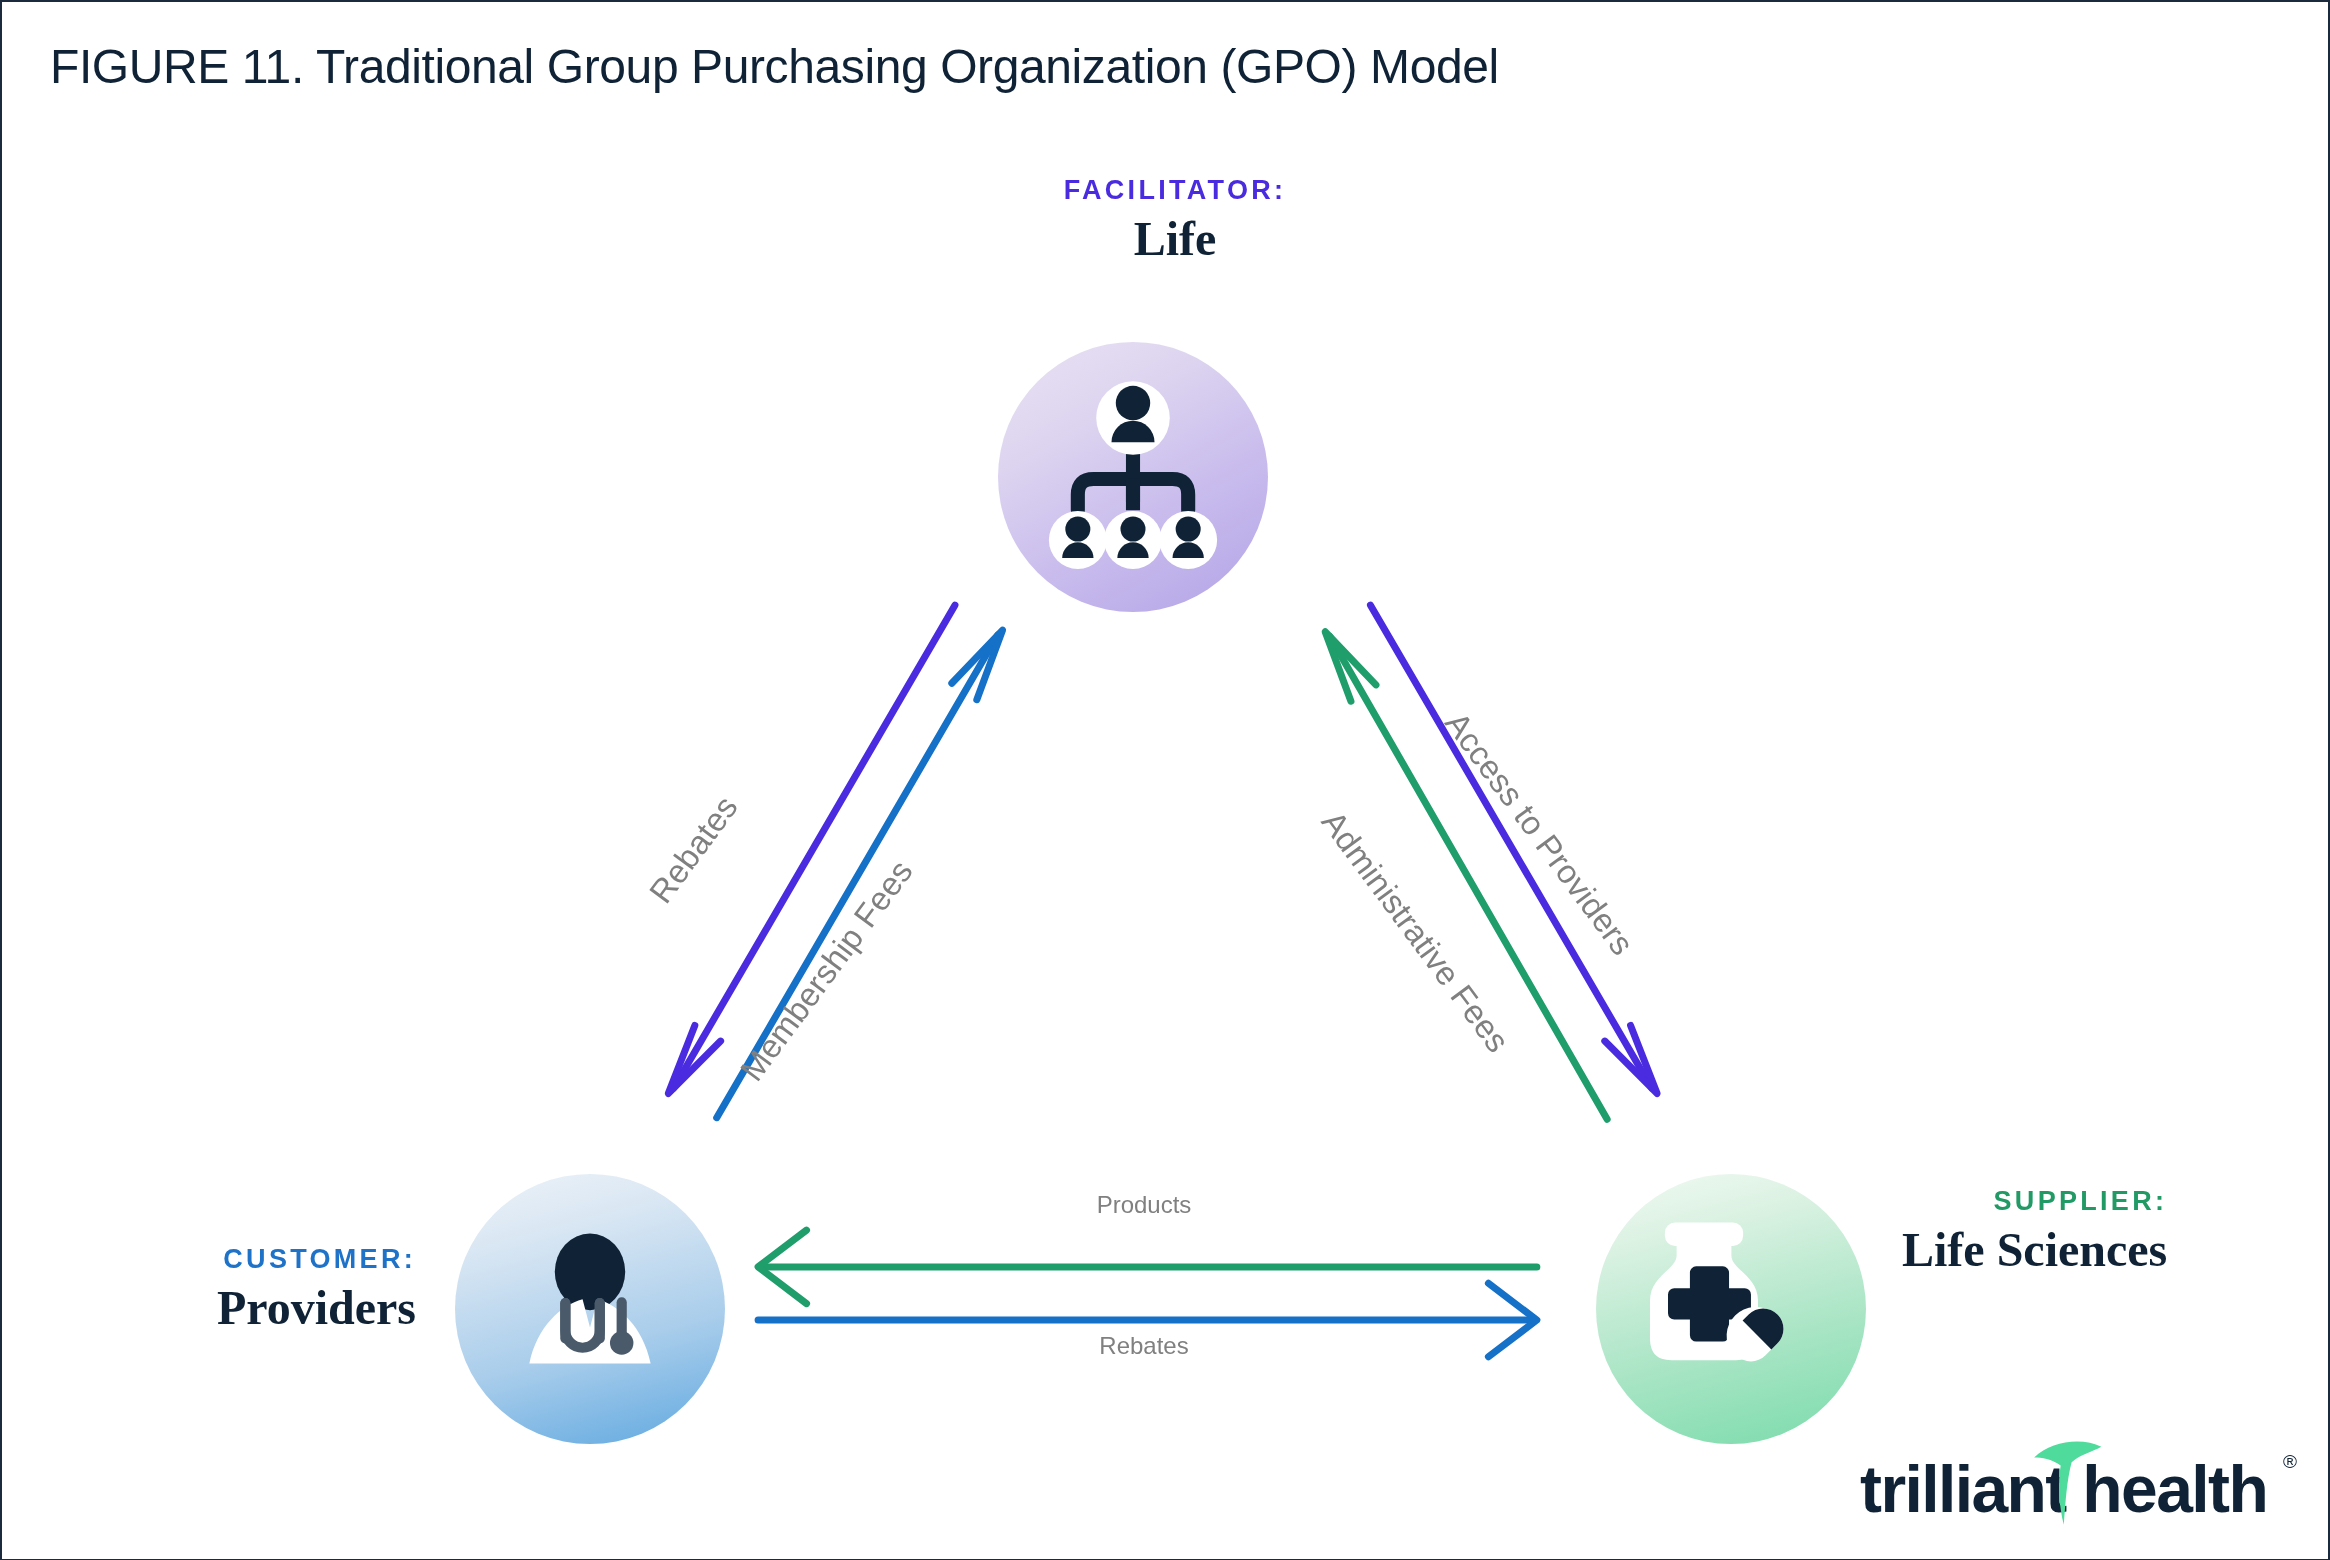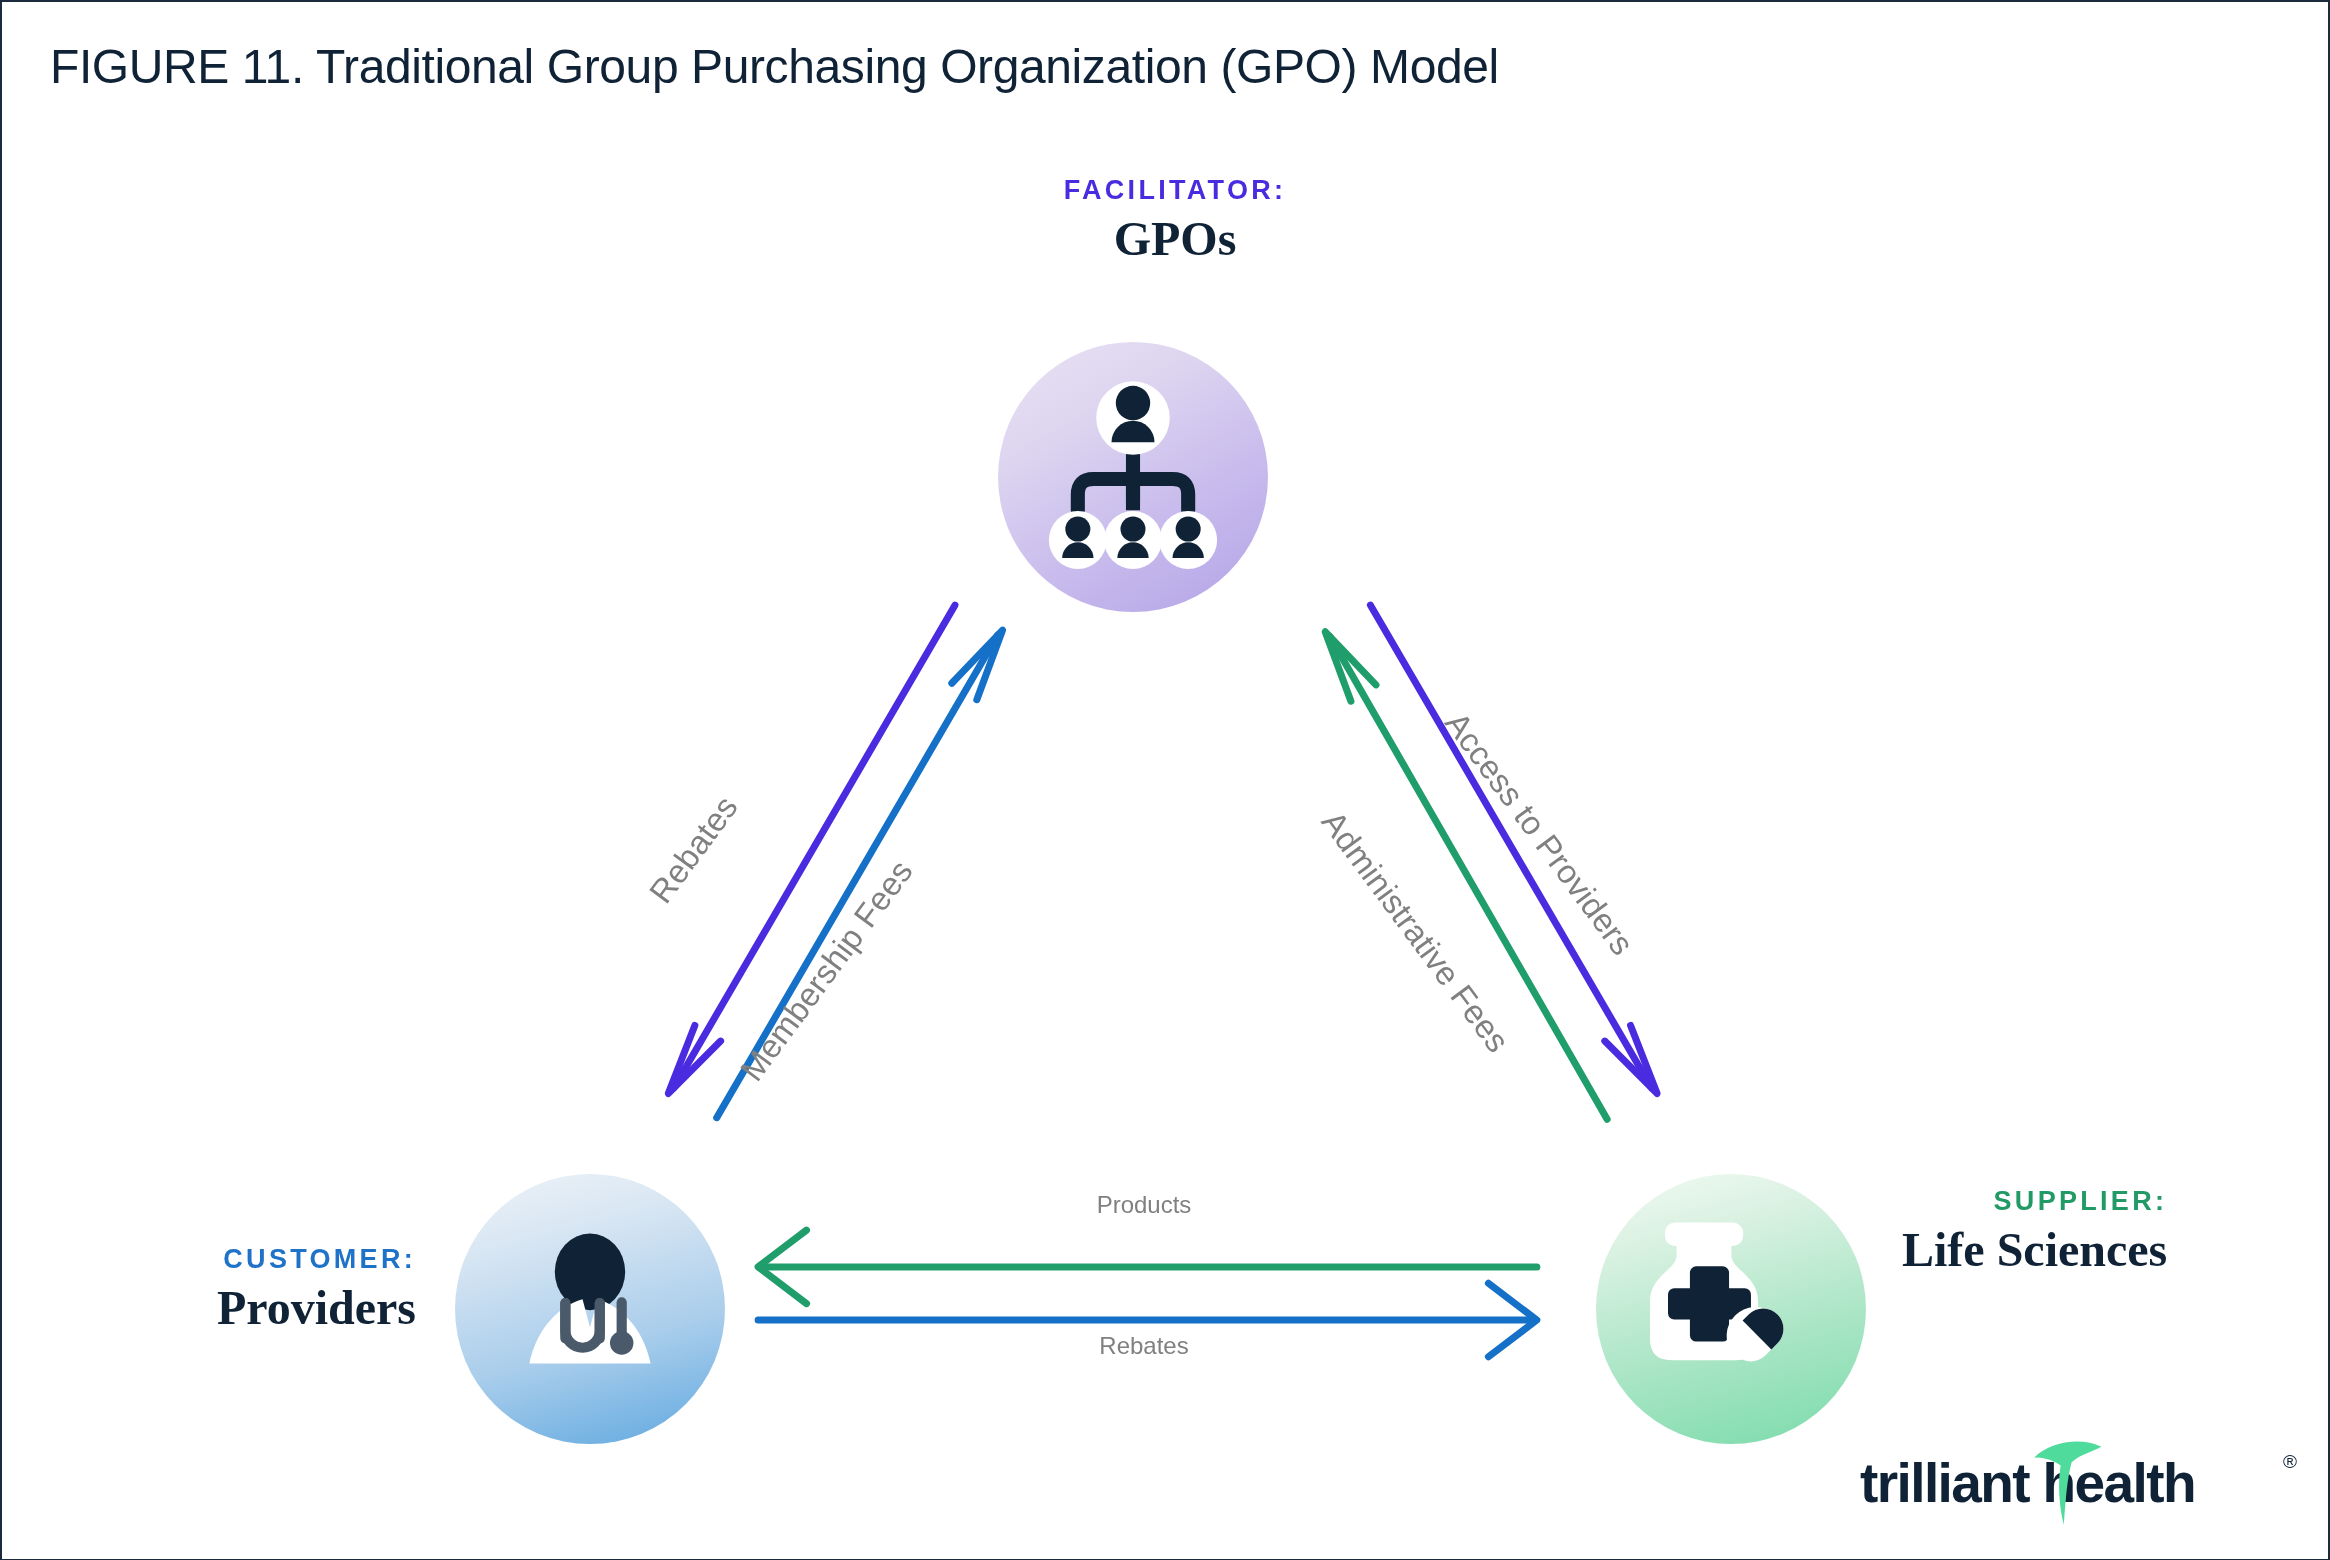--- a/index.html
+++ b/index.html
@@ -143,21 +143,21 @@
   
   #logo {
     position: absolute;
     left: 1858px;
     top: 1441px;
     width: 437px;
     height: 84px;
   }
   #logo .wordmark {
     font-family: "Liberation Sans", sans-serif;
-    font-size: 55px;
+    font-size: 66px;
     font-weight: 700;
     letter-spacing: -1.6px;
     color: #0f2236;
     position: absolute;
     left: 0;
     top: 7.8px;
     white-space: nowrap;
   }
   #logo .swoosh {
     position: absolute;
@@ -236,21 +236,21 @@
       <path d="M152.5 276 a20 20 0 0 1 40 0 z" fill="#0f2236"></path>
 
       <circle cx="243" cy="253" r="37" fill="#ffffff"></circle>
       <circle cx="243" cy="239" r="16" fill="#0f2236"></circle>
       <path d="M223 276 a20 20 0 0 1 40 0 z" fill="#0f2236"></path>
     </svg>
   </div>
 
   <div class="cap" id="cap-gpo">
     <div class="kicker">FACILITATOR:</div>
-    <div class="title">GPOs</div>
+    <div class="title">Life</div>
   </div>
 
   <div class="node" id="node-providers">
     <svg viewBox="0 0 345 345" xmlns="http://www.w3.org/2000/svg">
 
       <ellipse cx="172.5" cy="125" rx="45" ry="49" fill="#0f2236"></ellipse>
 
       <path d="M95 242 C 105 195 135 168 163 160 L 172.5 196 L 182 160 C 210 168 240 195 250 242 Z" fill="#ffffff"></path>
 
       <path d="M141 165 V 200 a 22 22 0 0 0 44 0 V 165" stroke="#4a5a6a" stroke-width="13" fill="none" stroke-linecap="round"></path>

